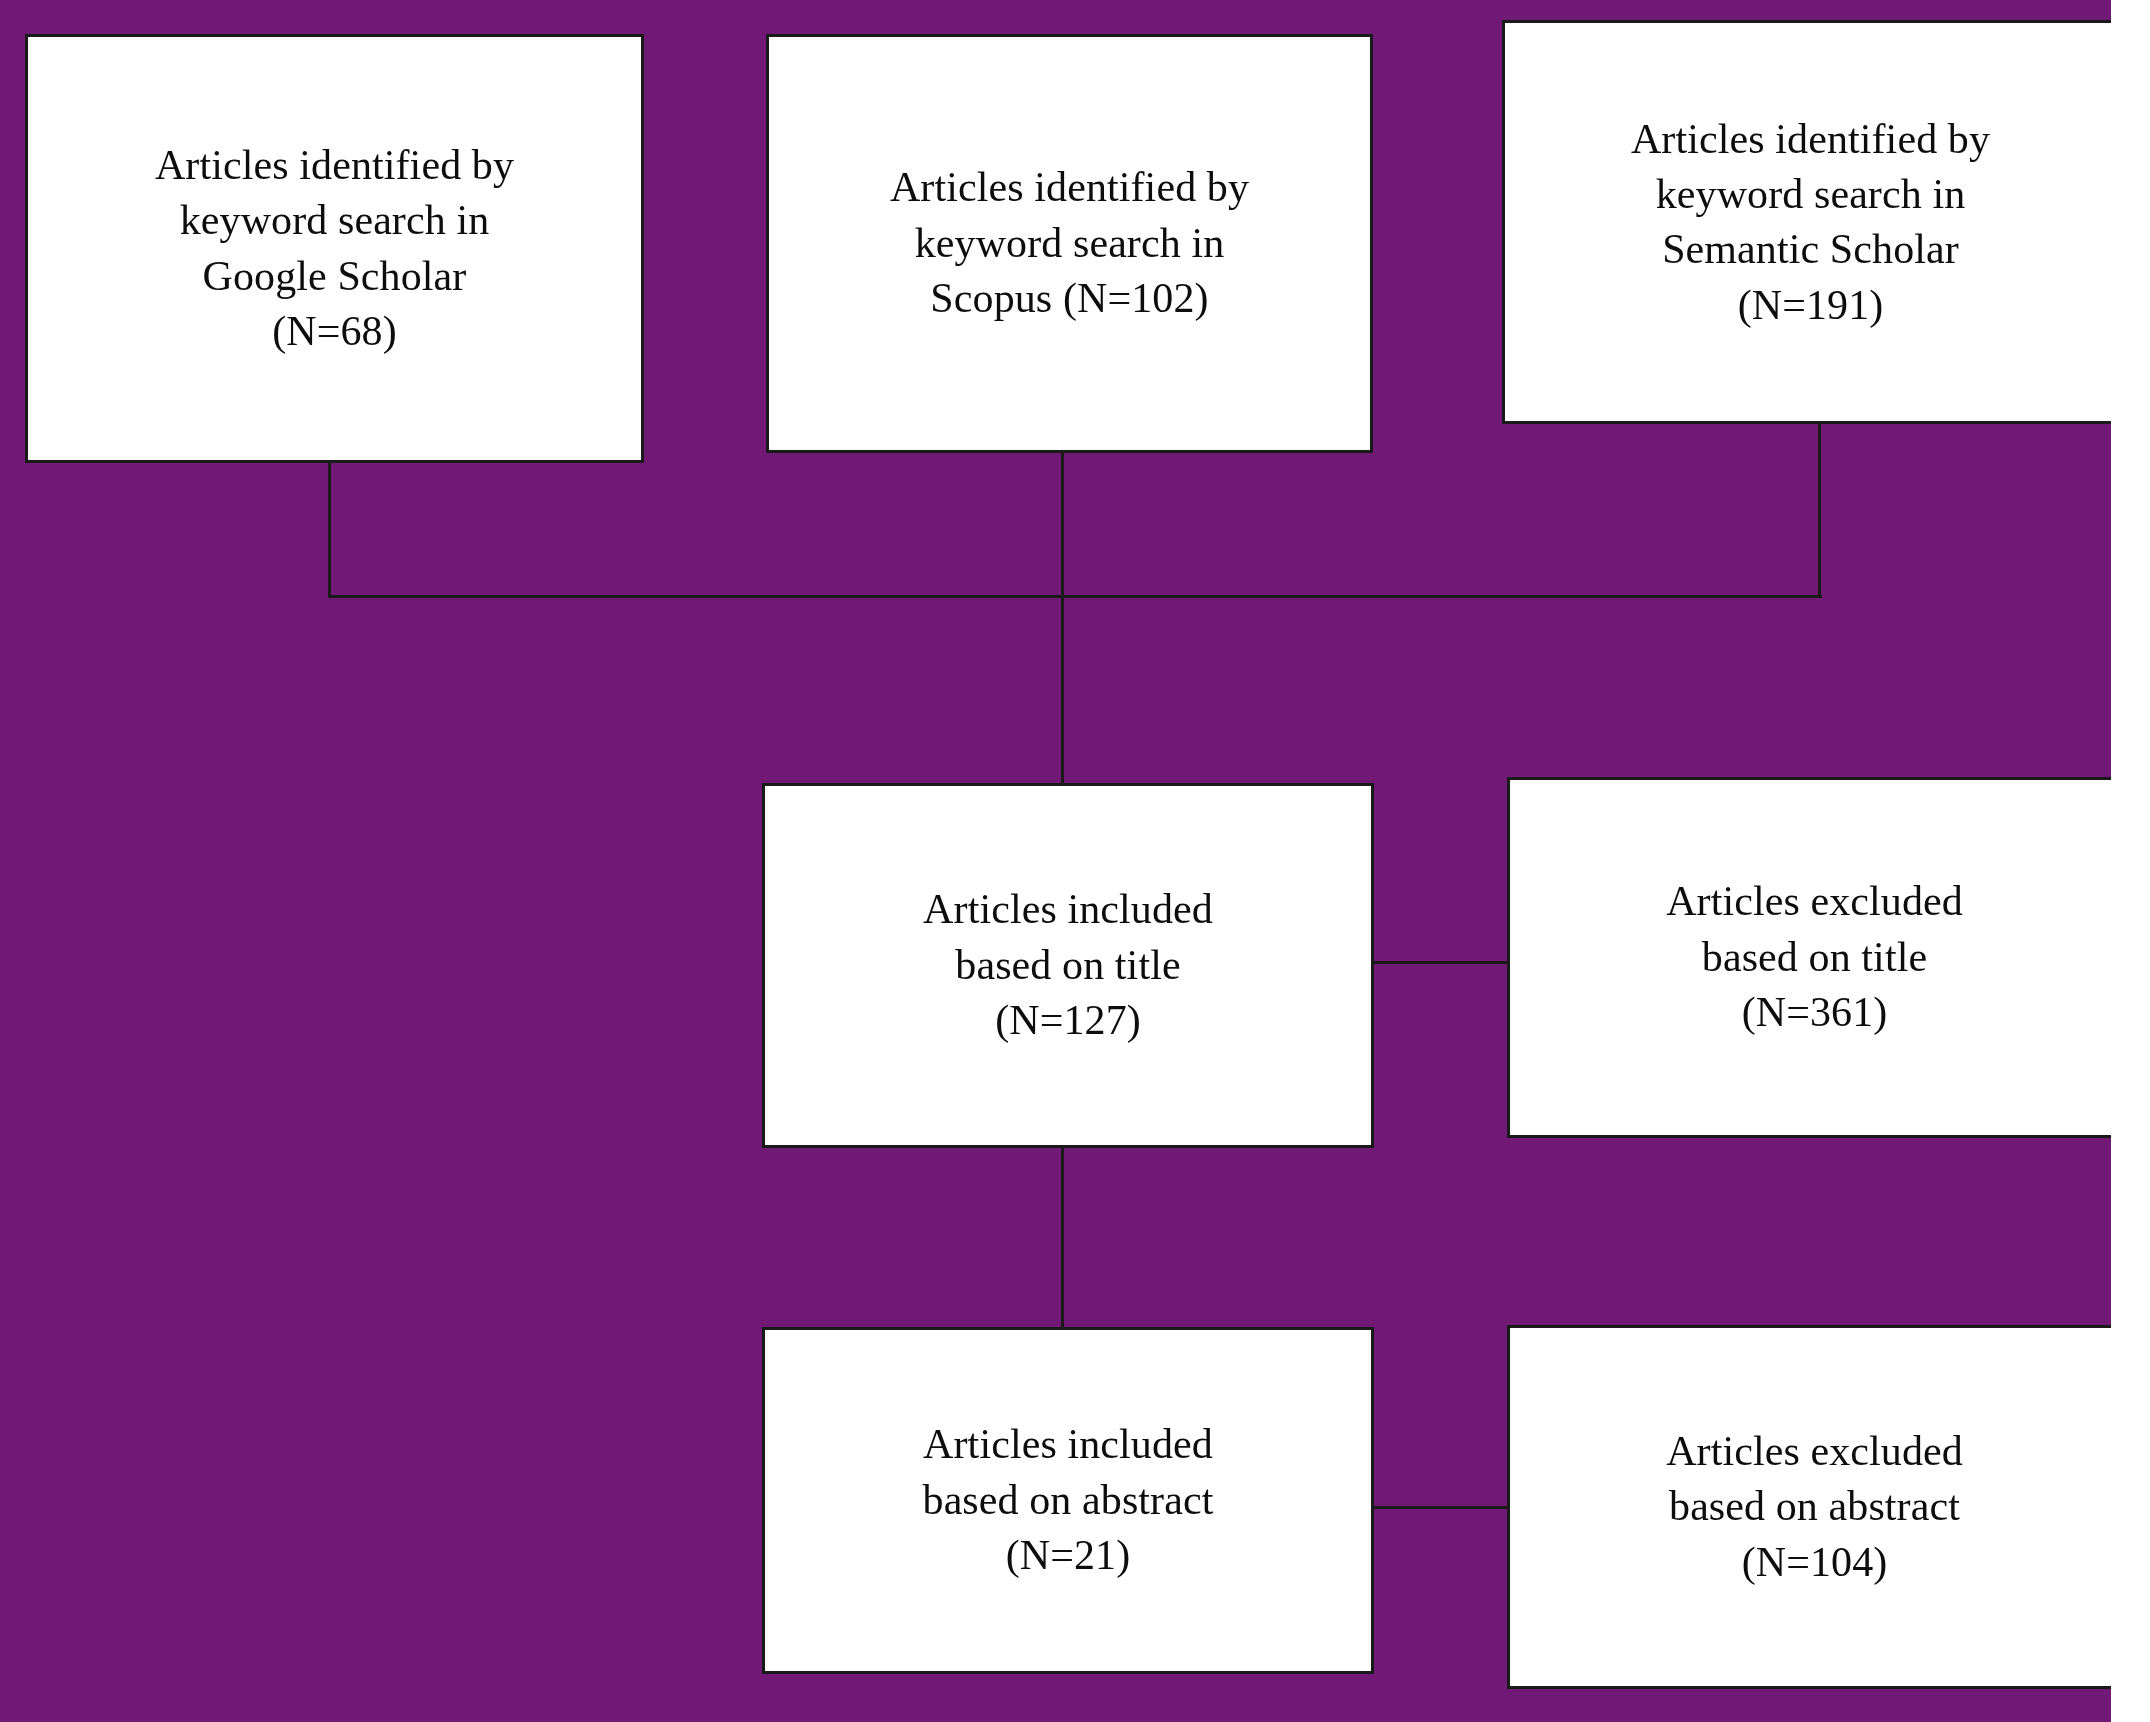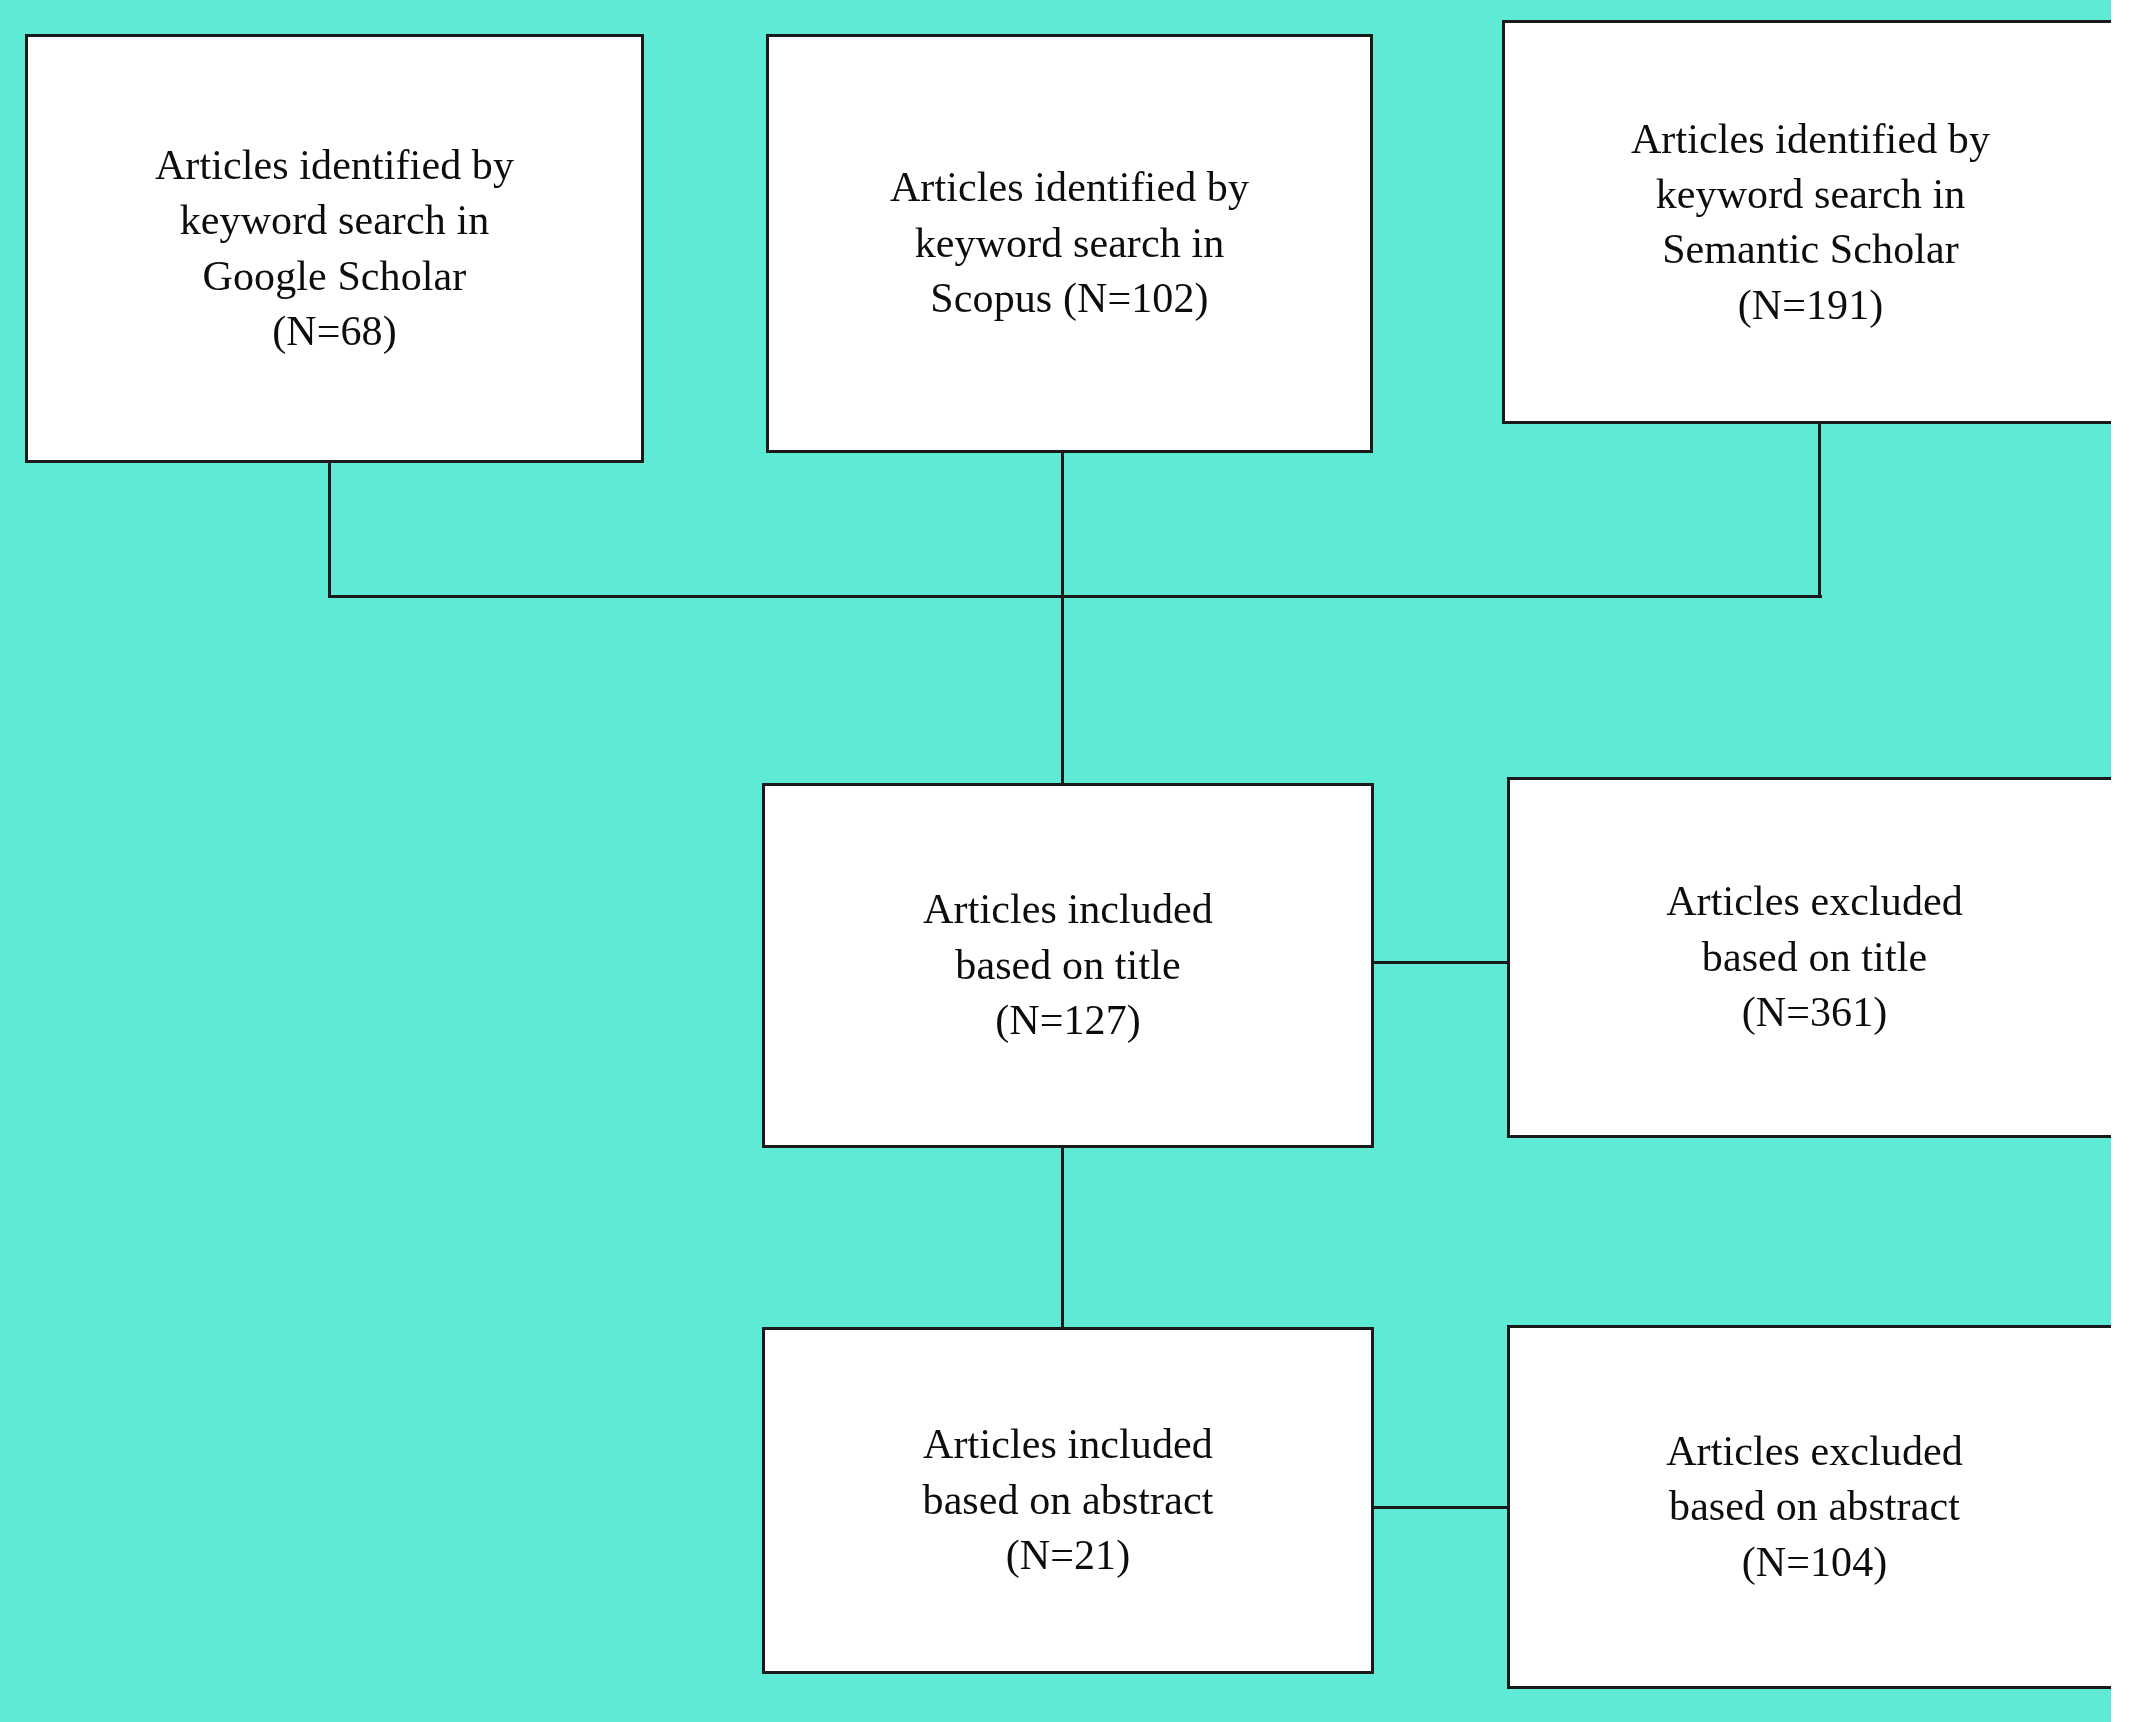--- a/index.html
+++ b/index.html
@@ -5,21 +5,21 @@
 <style>
   html, body {
     margin: 0;
     padding: 0;
     background: #ffffff;
   }
   #canvas {
     position: relative;
     width: 2111px;
     height: 1723px;
-    background: #5eead4;
+    background: #701a75;
     overflow: hidden;
     font-family: "Liberation Serif", "DejaVu Serif", serif;
   }
   .flow-box {
     position: absolute;
     box-sizing: border-box;
     border: 3.4px solid #1a1a1a;
     background: #ffffff;
     display: flex;
     align-items: center;

